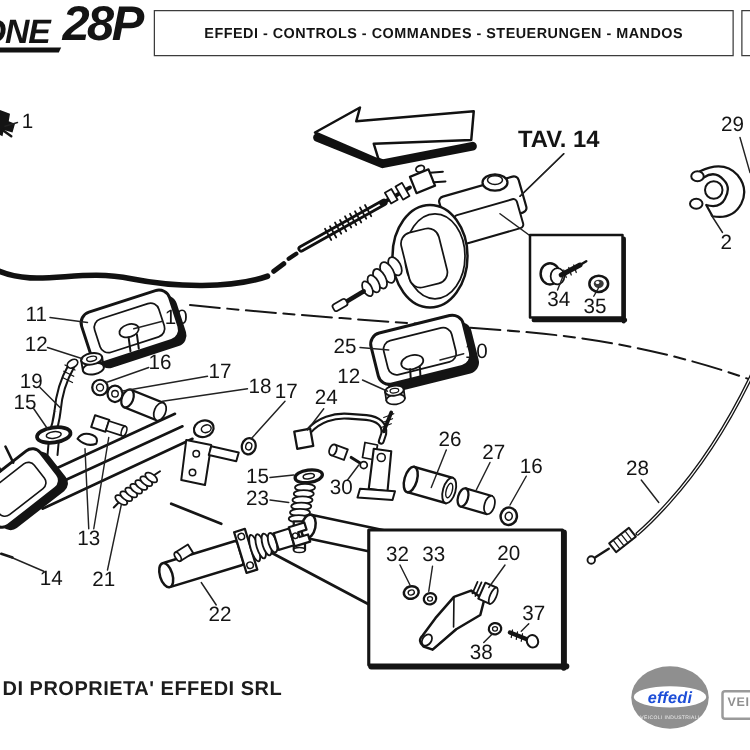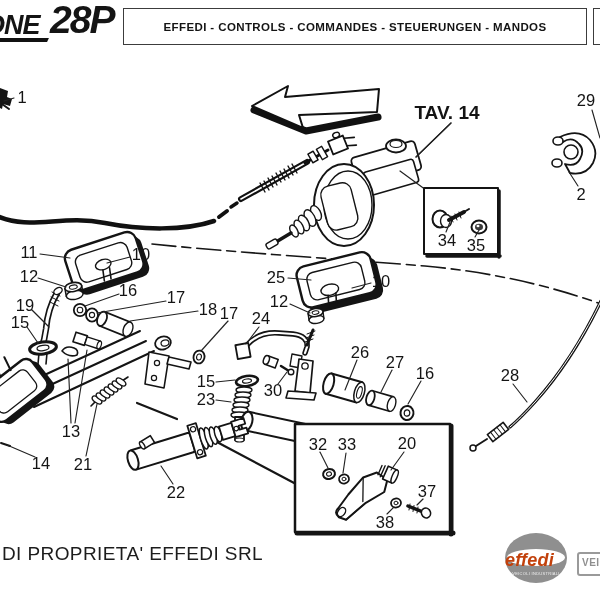--- a/index.html
+++ b/index.html
@@ -11,29 +11,29 @@
               font-style:italic;letter-spacing:-1px;}
   .brand .bar{position:absolute;left:-16px;top:36px;width:64px;height:4px;background:#111;
               transform:skewX(-25deg);}
   .brand .model{position:absolute;left:50px;top:-4px;font-size:39px;font-weight:bold;
                 font-style:italic;letter-spacing:-2px;}
   .titlebox{position:absolute;left:123px;top:8px;width:462px;height:35px;
             border:1.5px solid #3c3c3c;display:flex;align-items:center;justify-content:center;}
   .titlebox span{font-size:11.5px;font-weight:bold;letter-spacing:.4px;white-space:nowrap;}
   .edgebox{position:absolute;left:593px;top:8px;width:20px;height:35px;border:1.5px solid #3c3c3c;}
   
-  .propline{position:absolute;left:2px;top:543px;font-size:19px;letter-spacing:.4px;
-            font-weight:normal;color:#1c1c1c;white-space:nowrap;}
+  .propline{position:absolute;left:2px;top:543px;font-size:16px;letter-spacing:.4px;
+            font-weight:bold;color:#1c1c1c;white-space:nowrap;}
   .effedi{position:absolute;left:505px;top:533px;width:64px;height:52px;}
   .effedi .oval{position:absolute;left:0;top:0;width:62px;height:50px;background:#8f8f8f;
                 border-radius:50%;}
   .effedi .lens{position:absolute;left:2px;top:16px;width:58px;height:17px;background:#fff;
                 border-radius:50%;}
-  .effedi .word{position:absolute;left:0;top:17px;width:42px;text-align:center;font-size:18px;
-                font-weight:bold;font-style:italic;color:#c2410c;letter-spacing:.2px;}
+  .effedi .word{position:absolute;left:0;top:17px;width:62px;text-align:center;font-size:13px;
+                font-weight:bold;font-style:italic;color:#1d4ed8;letter-spacing:.2px;}
   .effedi .tag{position:absolute;left:0;top:38px;width:62px;text-align:center;font-size:4px;
                color:#efefef;letter-spacing:.3px;white-space:nowrap;}
   .vbox{position:absolute;left:577px;top:552px;width:40px;height:20px;border:2px solid #9a9a9a;
         border-radius:3px;overflow:hidden;}
   .vbox span{font-size:10px;font-weight:bold;color:#8f8f8f;letter-spacing:.5px;
              display:block;padding:3px 0 0 3px;white-space:nowrap;}
   svg text.plabel{font-family:"Liberation Sans",sans-serif;fill:#141414;}
 </style>
 </head>
 <body>

